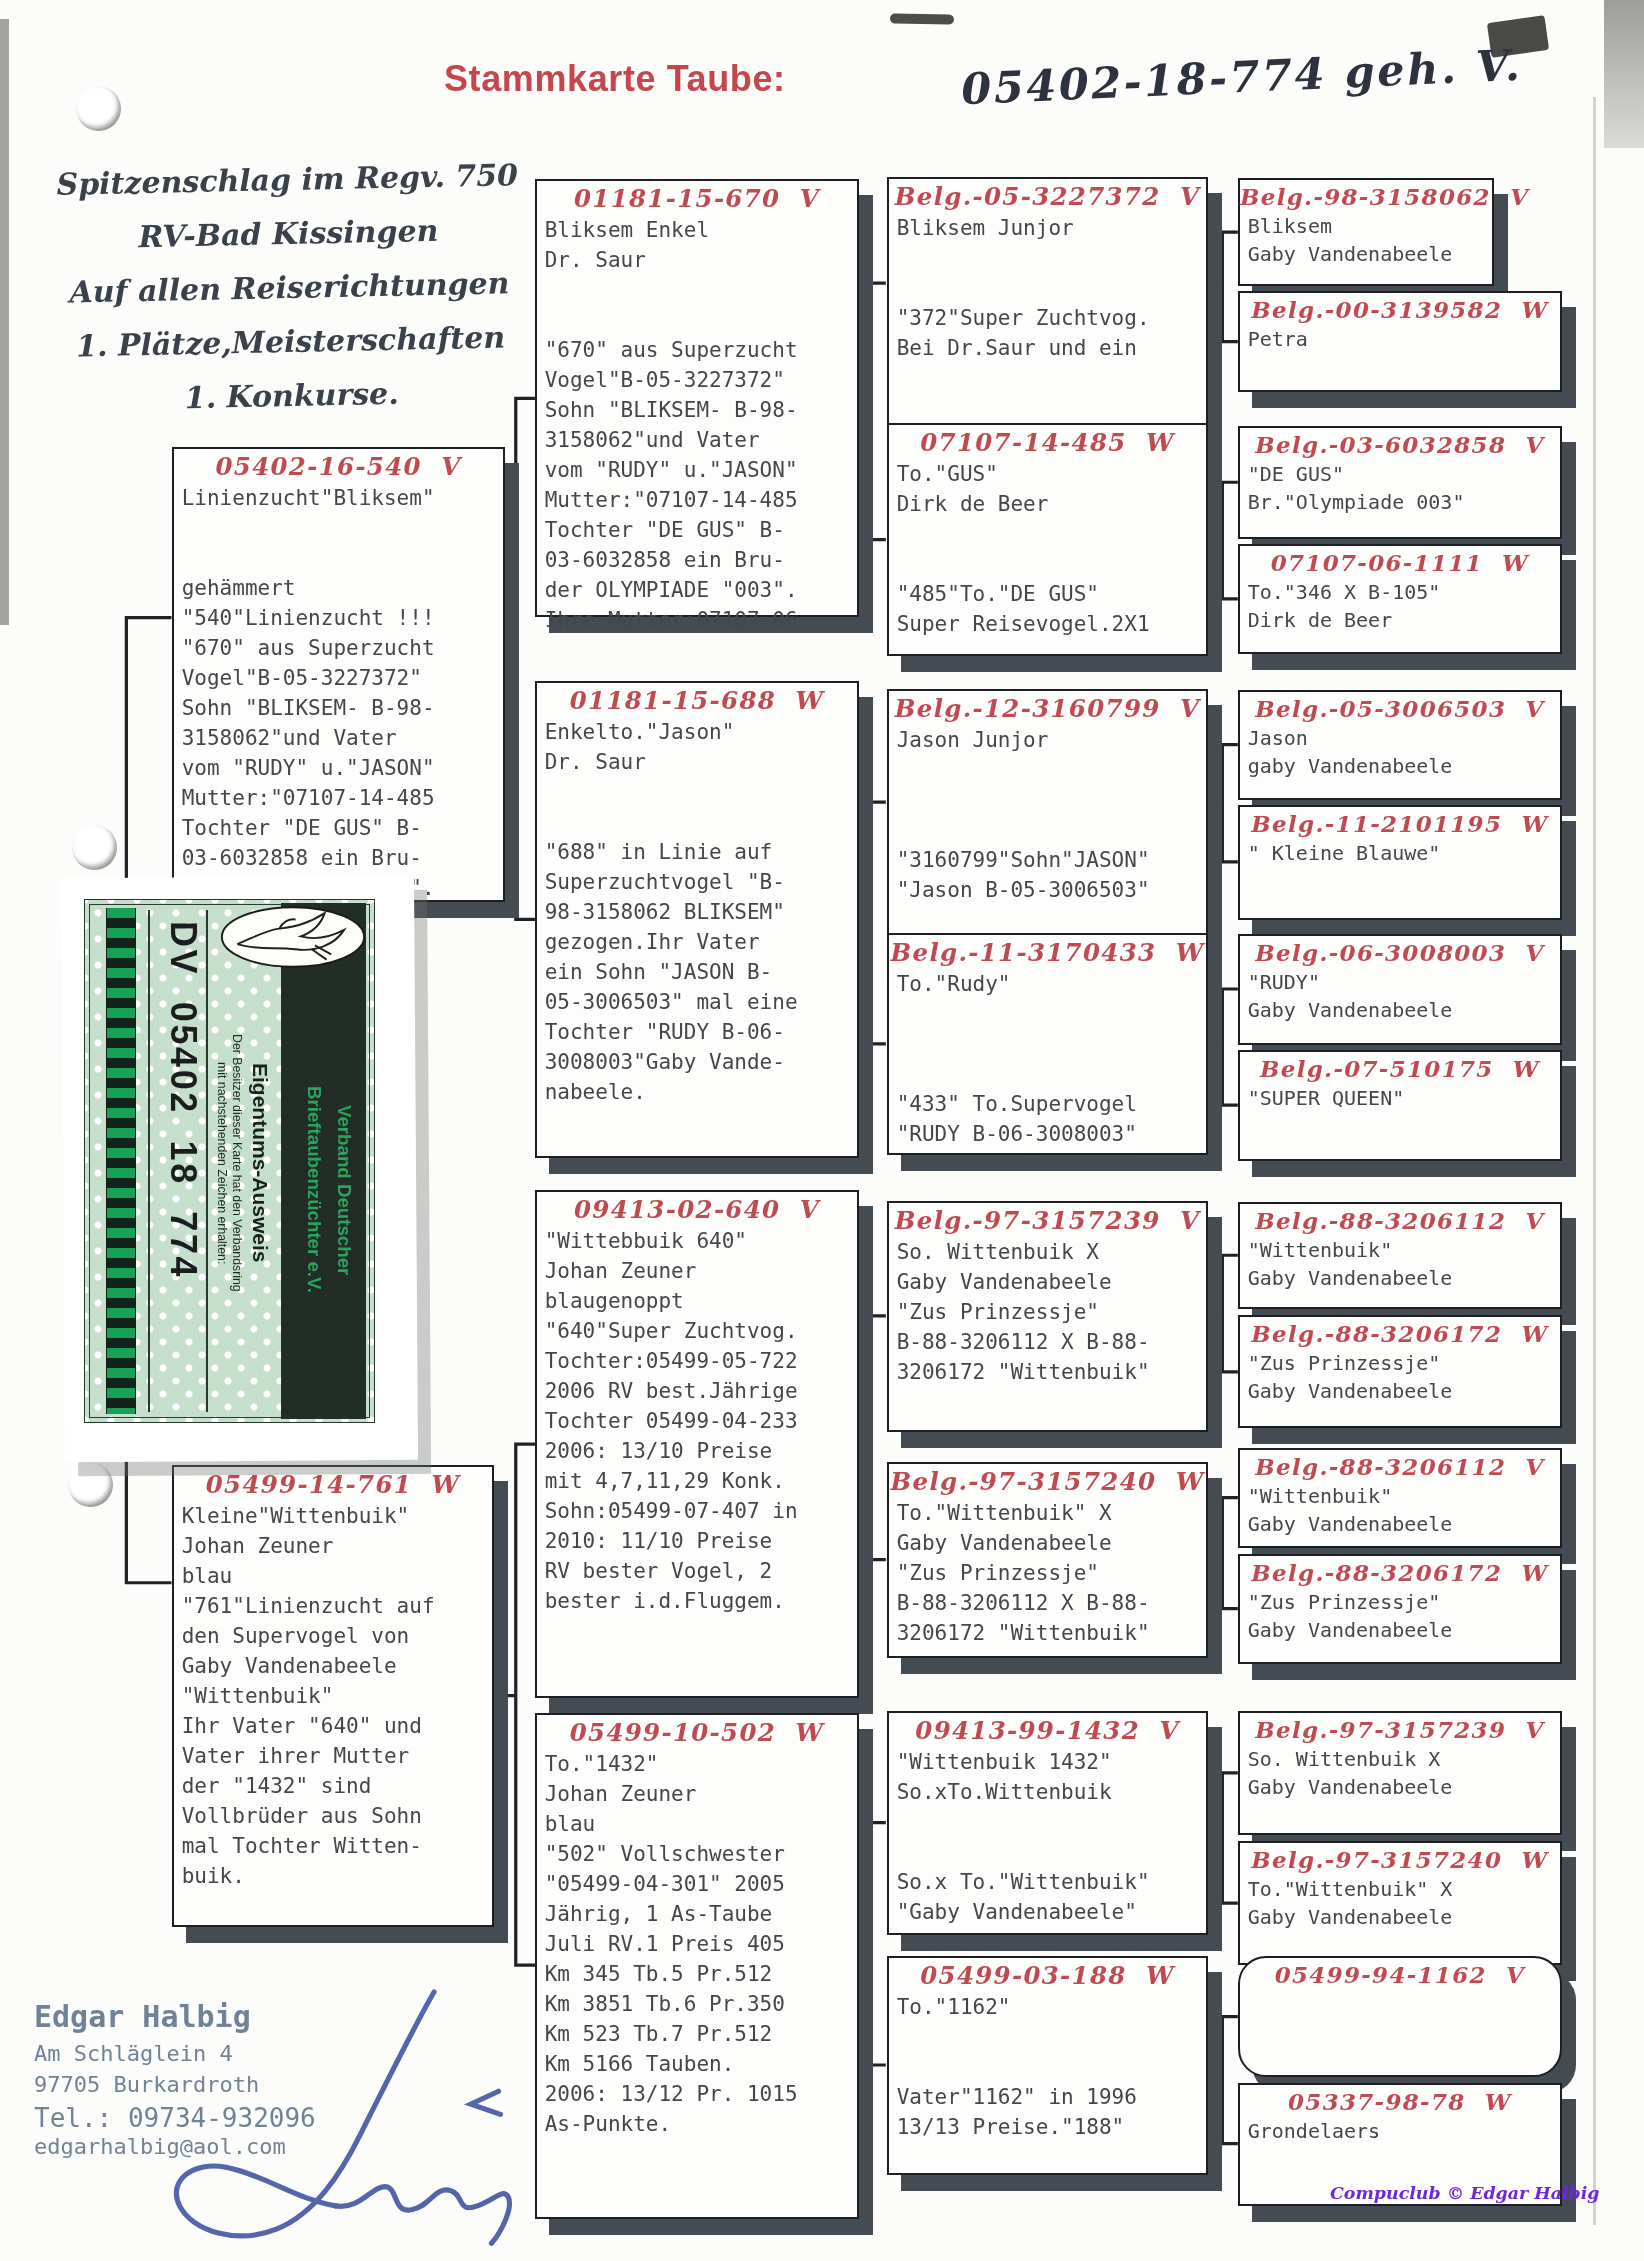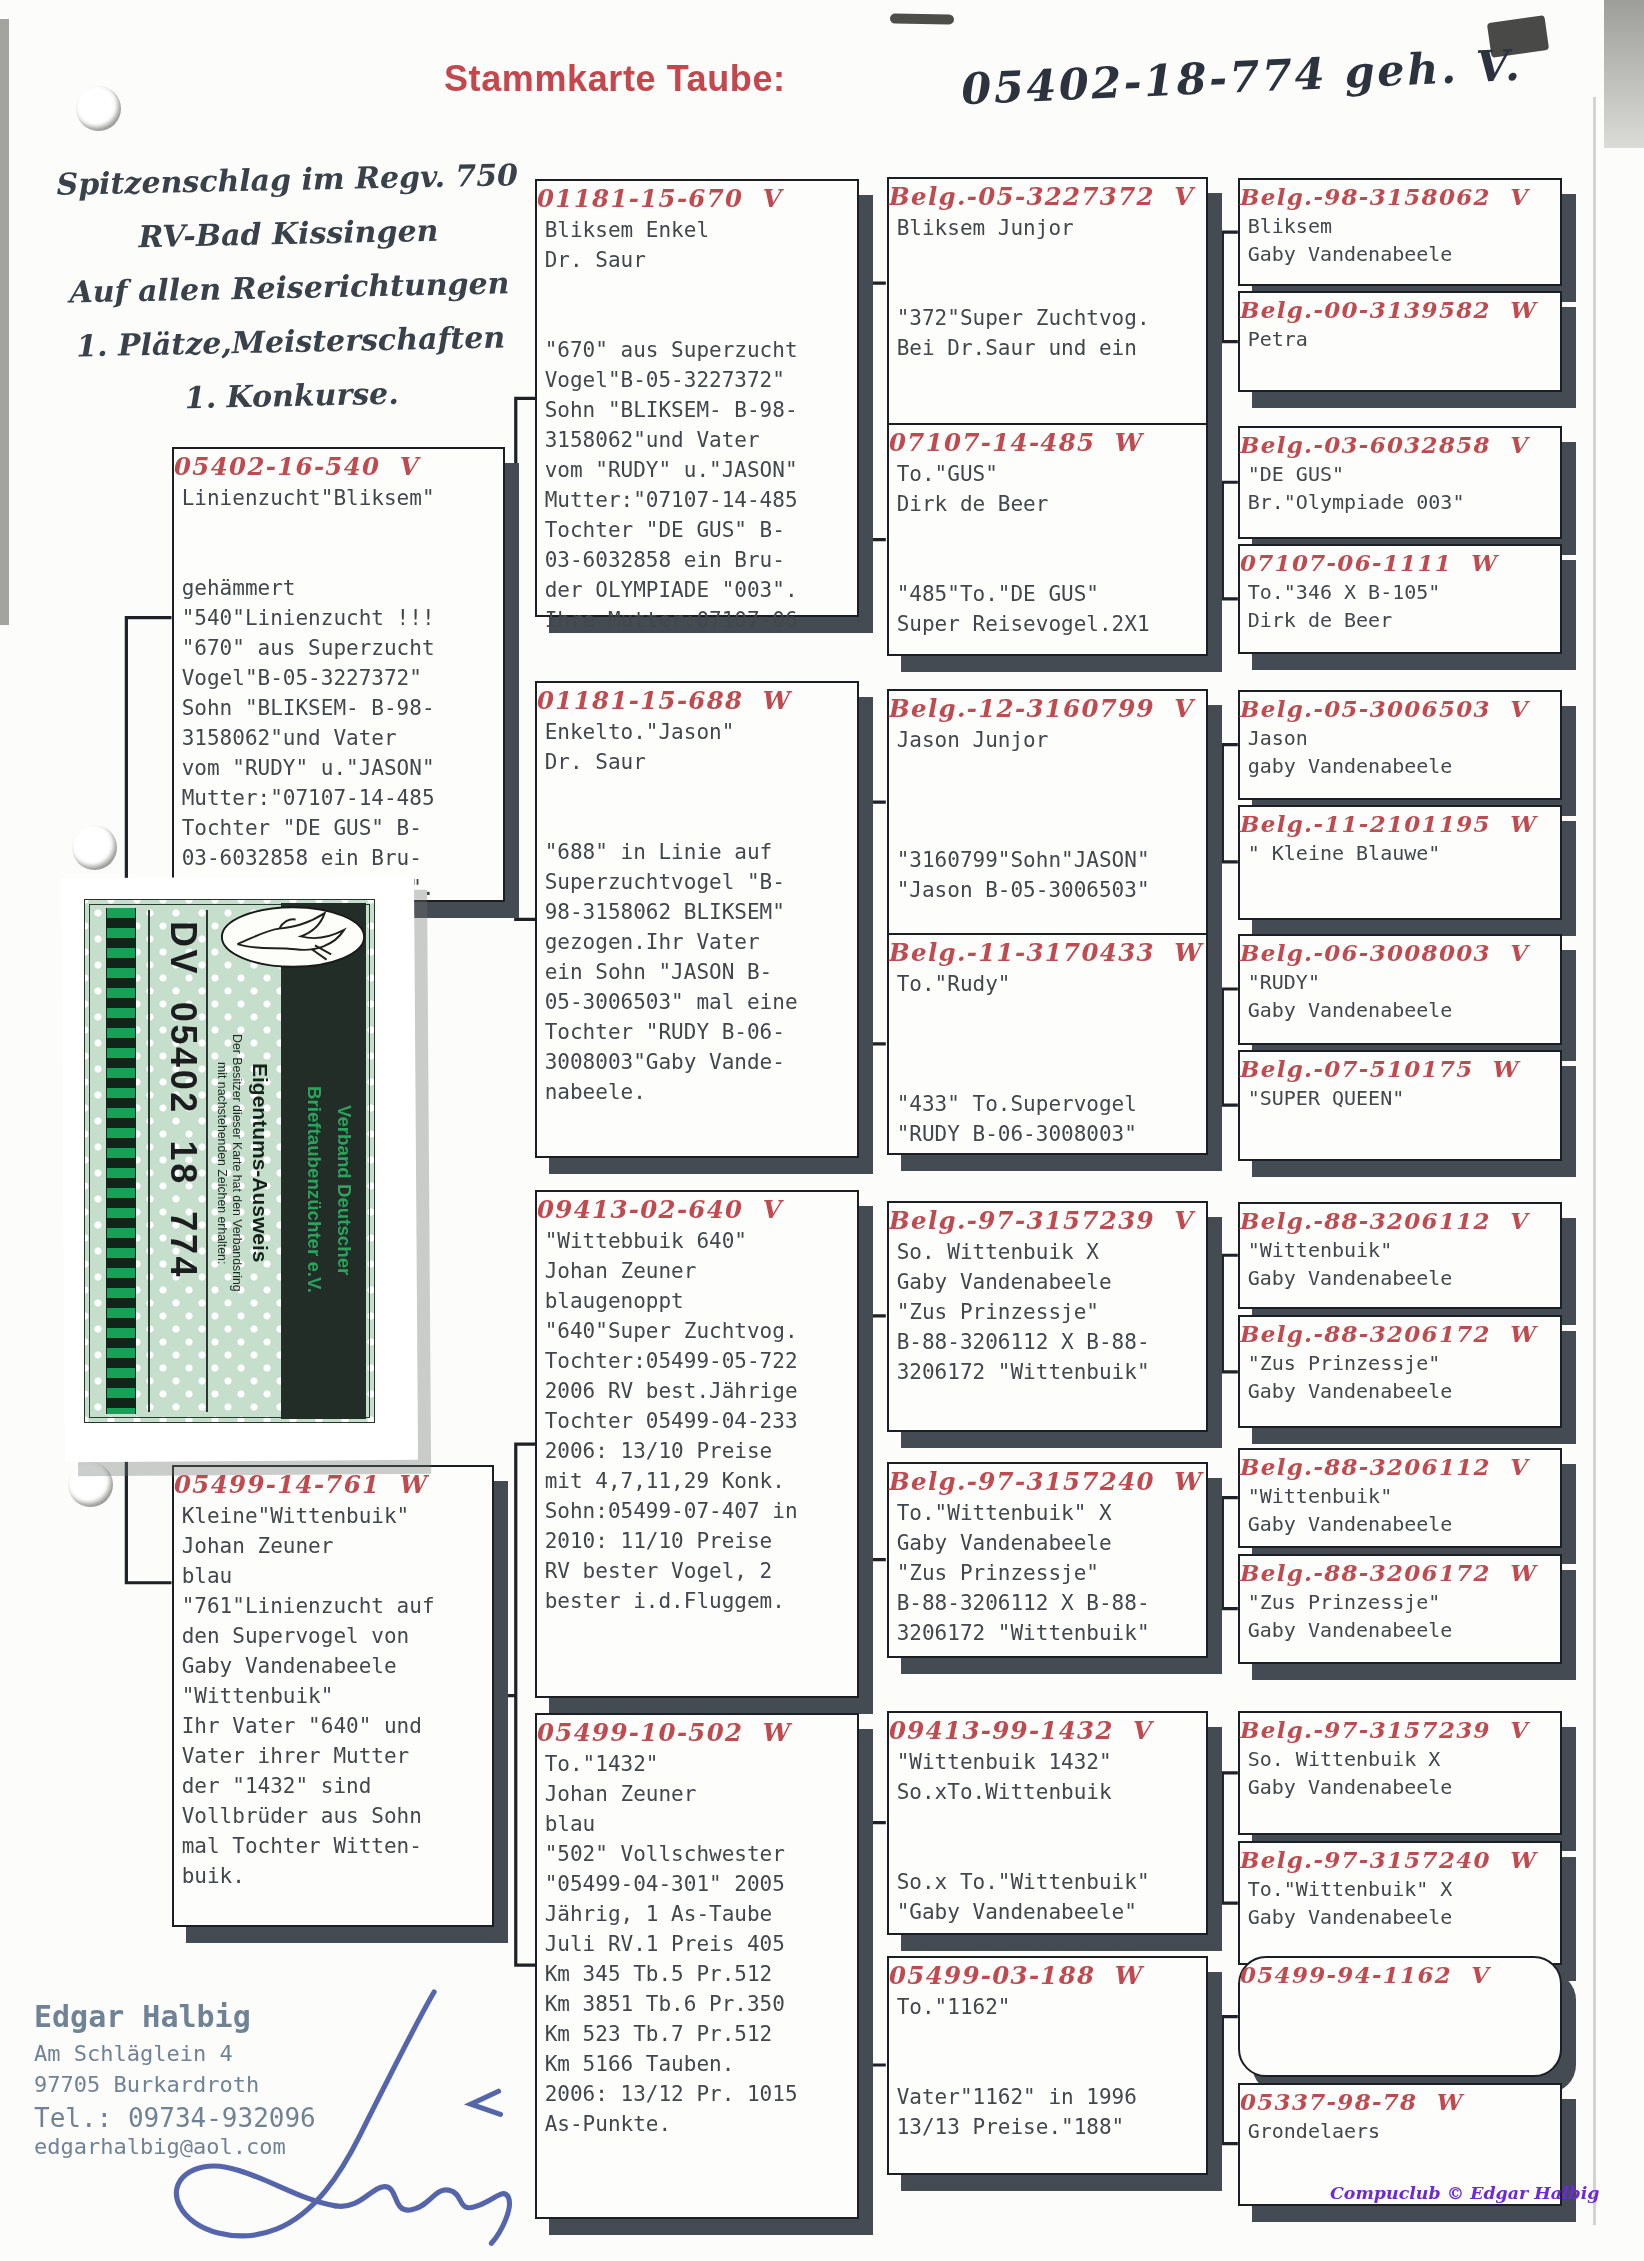--- a/index.html
+++ b/index.html
@@ -9,21 +9,21 @@
   
   .hole{position:absolute;width:45px;height:45px;border-radius:50%;
         background:radial-gradient(circle at 42% 38%, #ffffff 55%, #e2e2de 72%, #8f8f8b 100%);
         box-shadow:inset -2.6px -3.2px 5.2px rgba(60,60,58,.45);}
   .artifact{position:absolute;}
 
   
   .pbox{position:absolute;background:#fdfdfb;border:2.6px solid #1b1f23;
         box-shadow:14px 16px 0 0 #454b52;box-sizing:border-box;}
   .pbox-title{font-family:"DejaVu Serif",serif;font-style:italic;font-weight:700;
-        font-size:24.5px;color:#bf4a50;padding-top:2.6px;letter-spacing:1.3px;
+        font-size:24.5px;color:#bf4a50;text-align:center;padding-top:2.6px;letter-spacing:1.3px;
         white-space:nowrap;}
   .pbox-title .sex{margin-left:19.3px;}
   .pbox-body{font-family:"DejaVu Sans Mono",monospace;font-size:21px;line-height:30px;
         color:#43474c;padding:2.6px 6.4px 3.9px 7.7px;white-space:pre-line;}
   .small .pbox-body{font-size:20px;line-height:28px;}
   .small .pbox-title{font-size:23px;}
 
   
   .connectors{position:absolute;left:0;top:0;}
 
@@ -283,21 +283,21 @@
   </div>
   <div class="pbox" style="left:887px;top:1956px;width:321px;height:219px;">
     <div class="pbox-title"><span>05499-03-188</span><span class="sex">W</span></div>
     <div class="pbox-body">To."1162"
 
 
 Vater"1162" in 1996
 13/13 Preise."188"</div>
   </div>
 
-  <div class="pbox small" style="left:1238px;top:178px;width:324px;height:108px;">
+  <div class="pbox small" style="left:1238px;top:178px;width:256px;height:108px;">
     <div class="pbox-title"><span>Belg.-98-3158062</span><span class="sex">V</span></div>
     <div class="pbox-body">Bliksem
 Gaby Vandenabeele</div>
   </div>
   <div class="pbox small" style="left:1238px;top:291px;width:324px;height:101px;">
     <div class="pbox-title"><span>Belg.-00-3139582</span><span class="sex">W</span></div>
     <div class="pbox-body">Petra</div>
   </div>
   <div class="pbox small" style="left:1238px;top:426px;width:324px;height:113px;">
     <div class="pbox-title"><span>Belg.-03-6032858</span><span class="sex">V</span></div>

